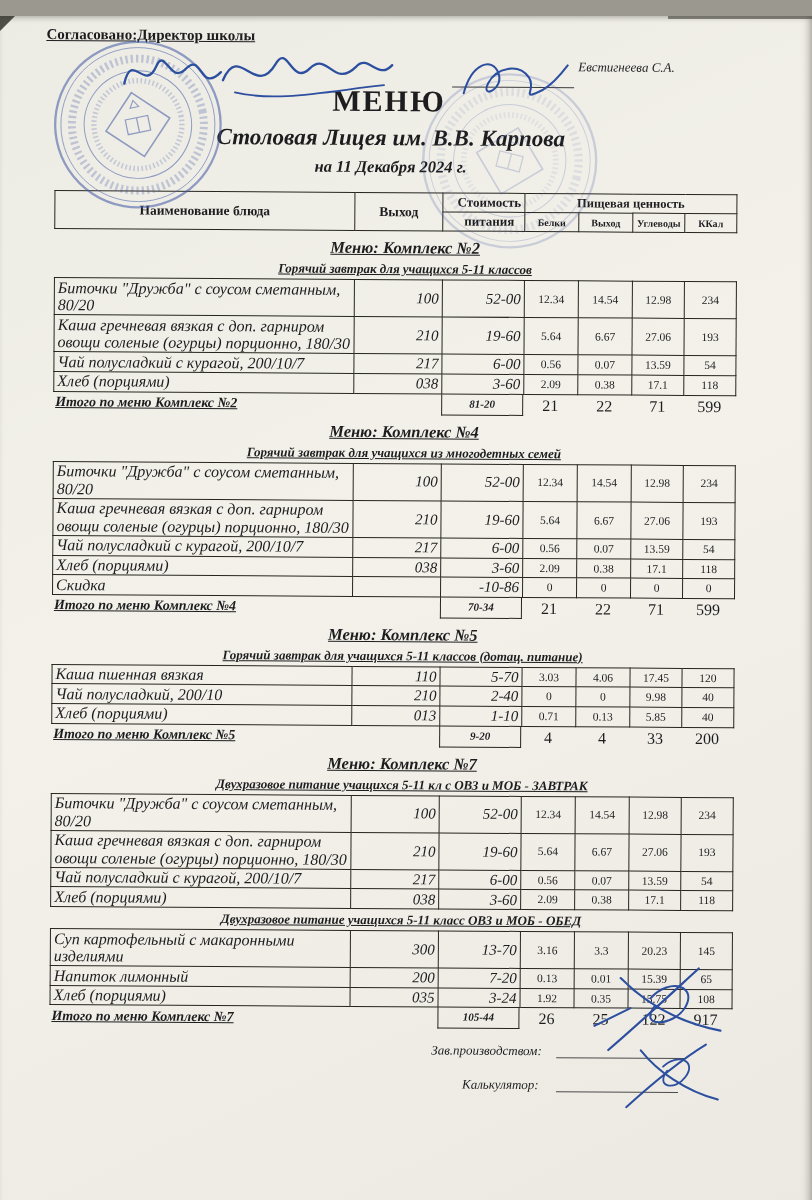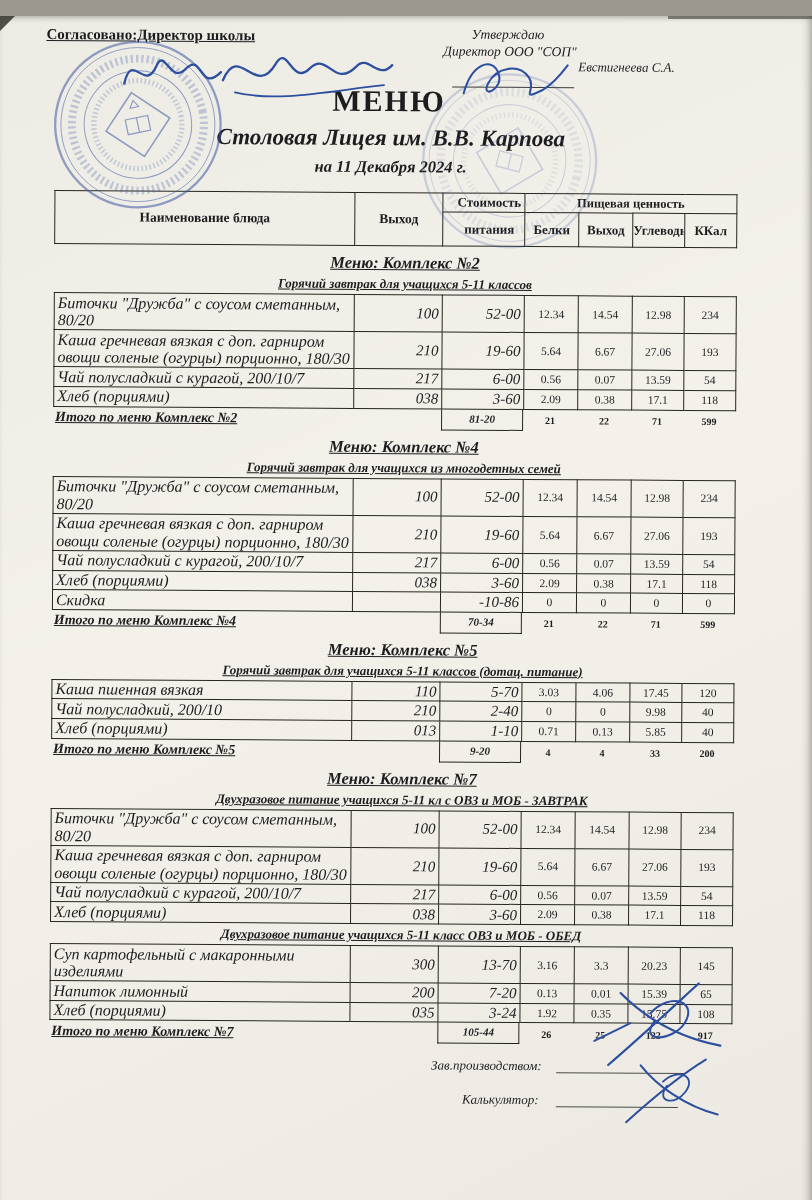--- a/index.html
+++ b/index.html
@@ -40,36 +40,36 @@
 
   
   table{border-collapse:collapse;table-layout:fixed;margin-left:55px;width:682px}
   td{border:1.6px solid #26251f;overflow:hidden;vertical-align:middle}
   .c-dish{width:300px}.c-out{width:88px}.c-cost{width:82px}.c-n1{width:54px}.c-n2{width:52px}
 
   .hdr-table td{font-weight:bold;text-align:center}
   .h-dish,.h-out{font-size:13.5px}
   .h-cost{font-size:13px;height:19px;text-align:left;padding-left:11px}
   .h-nutr{font-size:12.5px;height:19px}
-  .h-sub{font-size:13px;font-weight:normal;height:34px}
+  .h-sub{font-size:10px;font-weight:normal;height:19px}
 
   .sec-title{text-align:center;font-weight:bold;font-style:italic;font-size:16.5px;text-decoration:underline;margin-top:7px}
   .sec-sub{text-align:center;font-weight:bold;font-style:italic;font-size:13px;text-decoration:underline;margin-top:3px;margin-bottom:2px}
   .menu-section{position:relative}
 
   .menu-table td{font-size:16px;font-style:italic;padding:.5px 3px;line-height:1.1}
   .menu-table .out,.menu-table .cost{text-align:right;font-size:15px}
   .menu-table .nut{font-size:11.5px;font-style:normal;text-align:center;padding:0;font-family:"Liberation Serif",serif}
 
   .totals{display:flex;width:682px;margin-left:55px;height:21px;align-items:center}
   .t-label{width:300px;font-weight:bold;font-style:italic;font-size:14px;text-decoration:underline;padding-left:2px;white-space:nowrap}
   .t-out{width:88px}
   .t-cost{width:82px;height:100%;border:1.6px solid #26251f;border-top:none;text-align:center;
           font-weight:bold;font-style:italic;font-size:11px;line-height:19px}
-  .t-nut{width:54px;text-align:center;font-size:10px;font-weight:bold;padding-top:1px}
+  .t-nut{width:54px;text-align:center;font-size:16px;font-weight:normal;padding-top:1px}
   .t-nut.w52{width:52px}
 
   
   .footer{position:relative;height:110px}
   .f-manager{position:absolute;left:437px;top:14px;font-size:13px;font-style:italic}
   .f-mline{position:absolute;left:562px;top:28px;width:130px;border-bottom:1px solid #4a4a4a}
   .f-calc{position:absolute;left:468px;top:48px;font-size:13px;font-style:italic}
   .f-cline{position:absolute;left:562px;top:62px;width:122px;border-bottom:1px solid #4a4a4a}
 </style>
 </head>
@@ -90,24 +90,20 @@
         <path d="M95 80 l5 -8 l5 8 z" stroke-width="1.2"></path>
       </g>
     </defs>
   </svg>
 
   <div class="tilt">
 
     <div class="header">
       <div class="agreed">Согласовано:Директор школы</div>
 
-      <div class="appr">
-        <div style="padding-left:28px">Утверждаю</div>
-        <div>Директор ООО "СОП"</div>
-      </div>
       <div class="sign-line"></div>
       <div class="appr-name">Евстигнеева С.А.</div>
 
       <div class="title">МЕНЮ</div>
       <div class="subtitle">Столовая Лицея им. В.В. Карпова</div>
       <div class="dateline">на 11 Декабря 2024 г.</div>
 
       <svg class="stamp stamp-left" viewBox="0 0 200 200">
           <use href="#stampg"></use>
         </svg>

